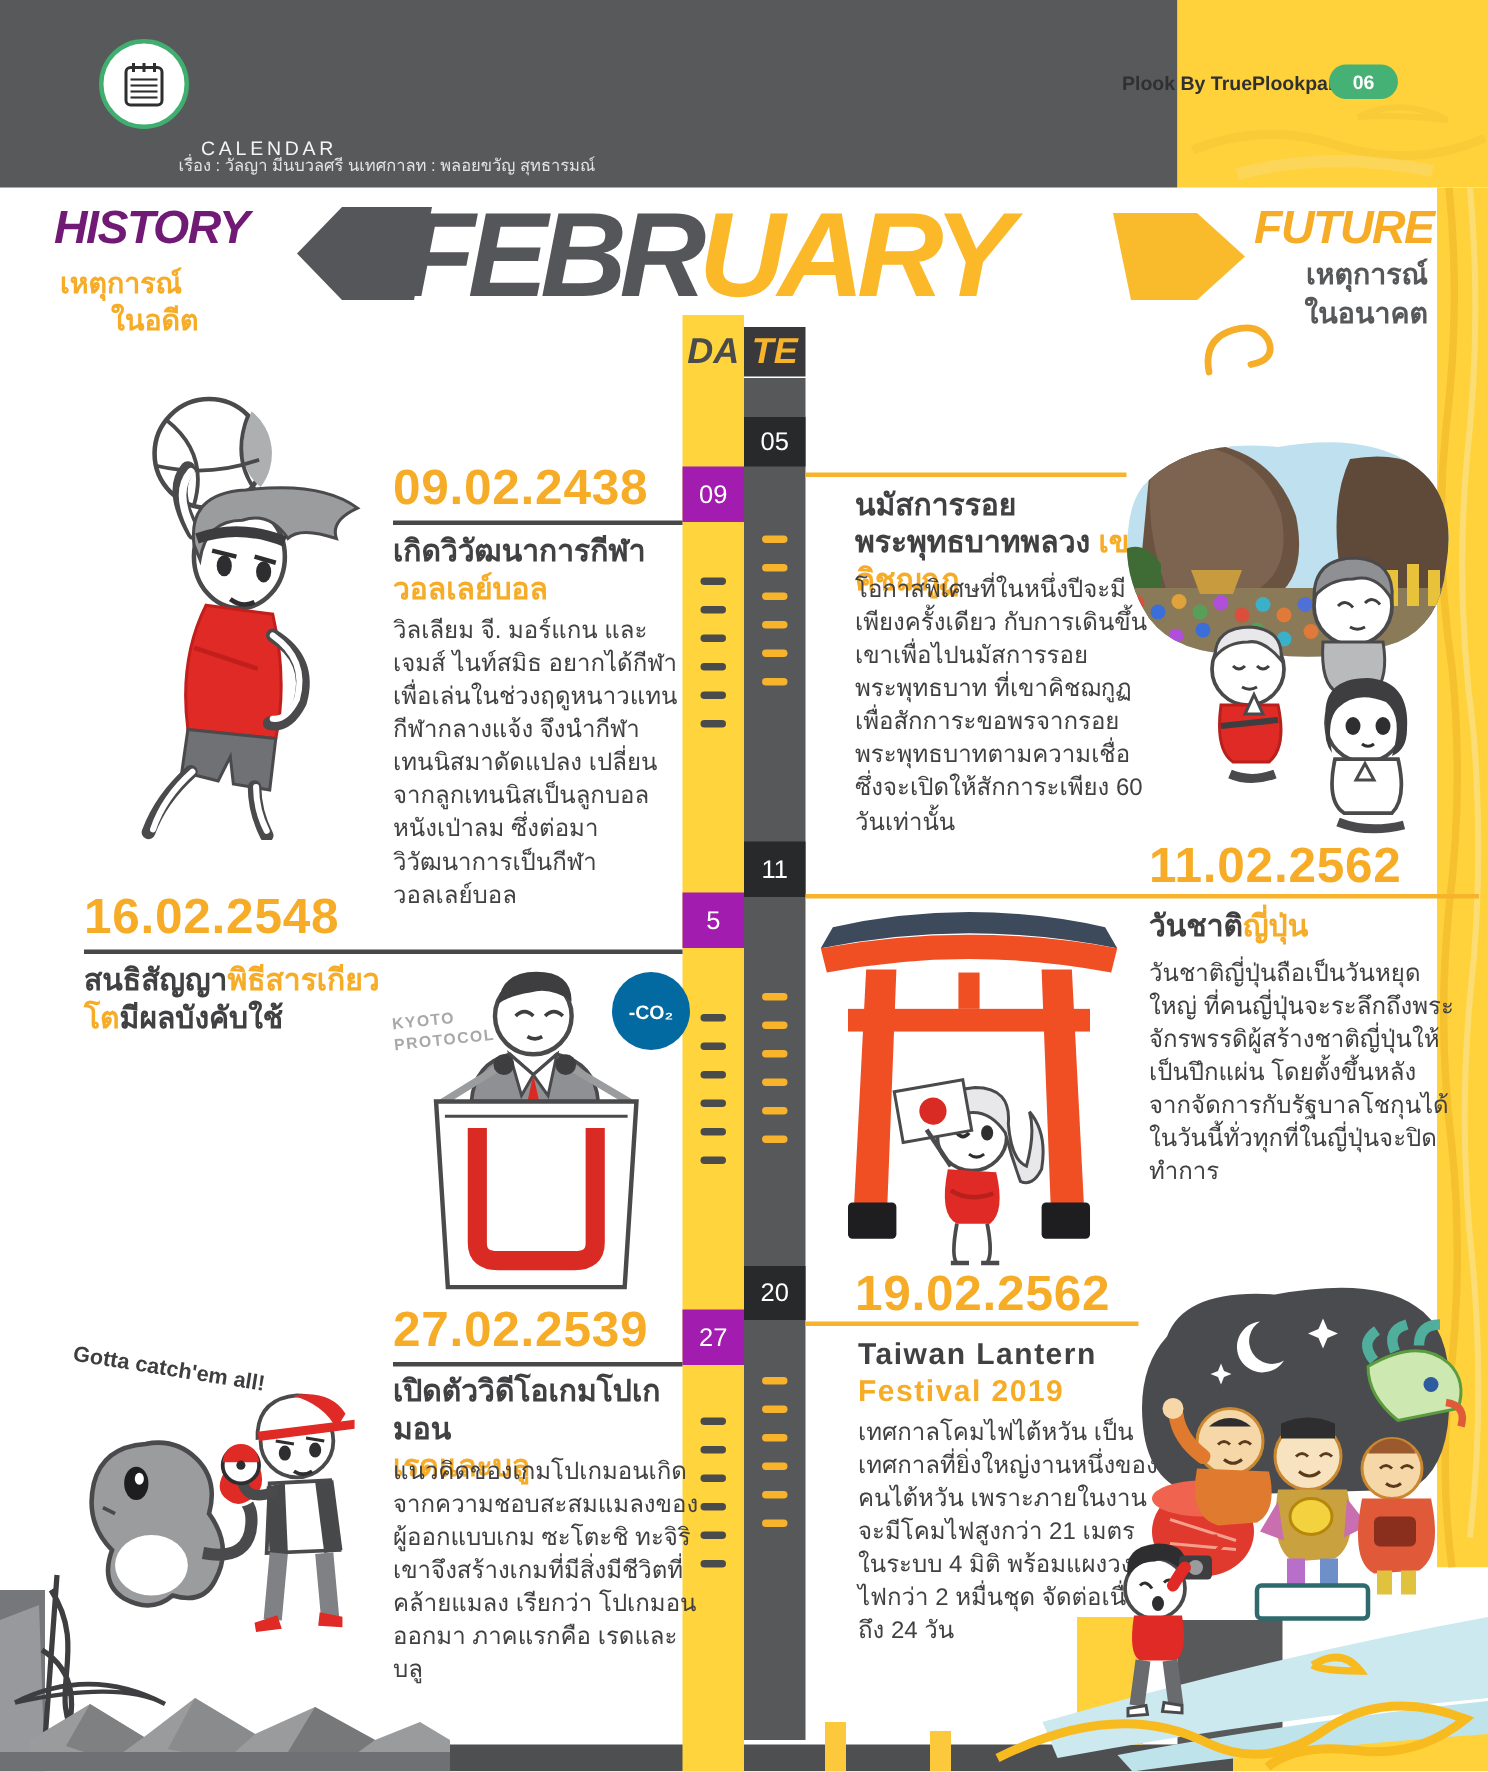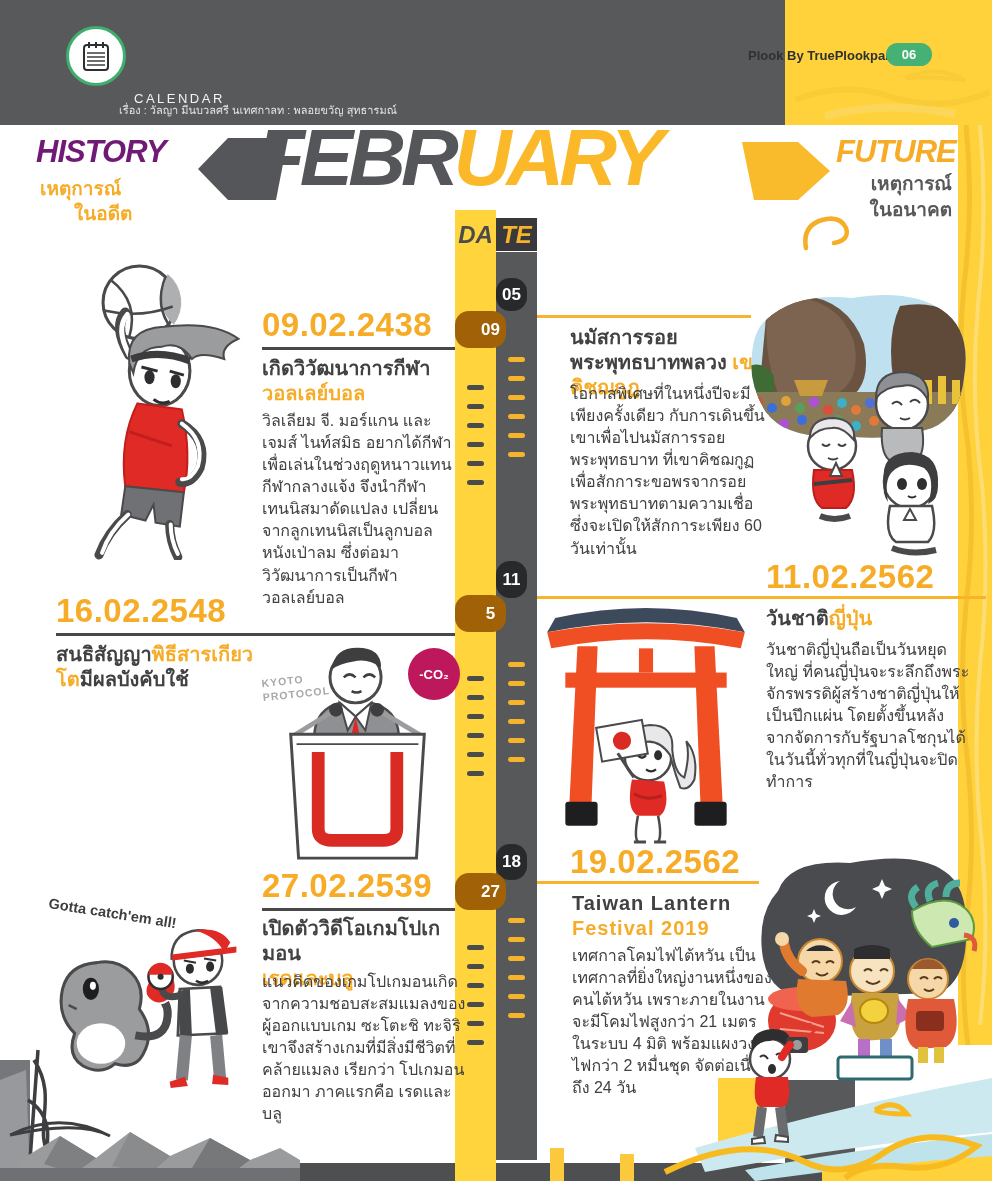--- a/index.html
+++ b/index.html
@@ -24,39 +24,39 @@
   .feb .d{color:#555659;}  .feb .a{color:#FBB92A;}
   .fut-label{left:836px;top:134px;font-size:31px;font-style:italic;font-weight:900;color:#F6AC27;letter-spacing:-1px;}
   .fut-subs{left:812px;top:171px;width:140px;text-align:right;font-size:19px;font-weight:700;color:#57585A;line-height:26px;}
   .date-da{left:455px;top:218px;width:41px;height:33px;display:flex;align-items:center;justify-content:center;
            font-size:24px;font-style:italic;font-weight:900;color:#4A4B4D;z-index:5;}
   .date-te{left:496px;top:218px;width:41px;height:33px;background:#39393B;display:flex;align-items:center;justify-content:center;
            font-size:24px;font-style:italic;font-weight:900;color:#F7B32B;z-index:5;}
   
   .bar-yellow{left:455px;top:210px;width:41px;height:971px;background:#FFD43D;z-index:3;}
   .bar-dark{left:496px;top:252px;width:41px;height:908px;background:#57585A;z-index:3;}
-  .marker{width:31px;display:flex;align-items:center;justify-content:center;color:#fff;
-          font-size:17px;font-weight:700;z-index:4;border-radius:14px;}
+  .marker{width:41px;display:flex;align-items:center;justify-content:center;color:#fff;
+          font-size:17px;font-weight:400;z-index:4;}
   .m-dark{left:496px;background:#28292B;}
-  .m-amber{left:455px;background:#a16207;padding-left:20px;}
+  .m-amber{left:455px;background:#a21caf;}
   .dashes{z-index:4;}
   .dashes i{display:block;width:17px;height:5px;border-radius:3px;margin-bottom:14px;}
   .dashes.dk i{background:#4A4B4D;}
   .dashes.yl i{background:#F7B32B;}
   
   .ev-date{font-size:33px;font-weight:800;color:#F6AC27;letter-spacing:0.5px;white-space:nowrap;z-index:5;}
   .rule-d{height:3px;background:#48484A;z-index:5;}
   .rule-a{height:3px;background:#F7B32B;z-index:5;}
   .ev-title{font-size:20px;font-weight:700;line-height:25px;color:#414042;z-index:5;}
   .ev-title .acc{color:#F6AC27;}
   .ev-body{font-size:16px;line-height:1.38;color:#414042;z-index:5;}
   .illus{z-index:5;}
   .kyoto{left:262px;top:672px;width:80px;font-size:10.5px;font-weight:700;letter-spacing:1px;color:#A7A8AA;
          line-height:1.35;transform:rotate(-6deg);z-index:6;}
-  .co2{left:408px;top:648px;width:52px;height:52px;border-radius:50%;background:#be185d;color:#fff;
+  .co2{left:408px;top:648px;width:52px;height:52px;border-radius:50%;background:#0369a1;color:#fff;
        font-size:13px;font-weight:700;display:flex;align-items:center;justify-content:center;z-index:6;}
   .speech{left:48px;top:906px;width:140px;font-size:14.5px;font-weight:700;color:#3E3E40;transform:rotate(9deg);z-index:6;}
   
   .right-band{left:958px;top:125px;width:34px;height:920px;z-index:1;}
   .rocks{left:0;top:1040px;z-index:2;}
   .footer-dark{left:0;top:1163px;width:822px;height:18px;background:#4E4F51;z-index:1;}
   .footer-yellow{left:822px;top:1155px;width:170px;height:26px;background:#FFD23C;z-index:1;}
   .strip-yellow{left:718px;top:1078px;width:44px;height:85px;background:#FFD23C;z-index:1;}
   .block-dark{left:785px;top:1080px;width:70px;height:83px;background:#58595B;z-index:1;}
   .brush{left:545px;top:1050px;z-index:2;}
@@ -93,21 +93,21 @@
   <span class="abs credit">เรื่อง : วัลญา มีนบวลศรี   นเทศกาลท : พลอยขวัญ สุทธารมณ์</span>
   <span class="abs publisher">Plook By TruePlookpanya</span>
   <span class="abs page-badge">06</span>
 
   <span class="abs hist-label">HISTORY</span>
   <span class="abs hist-sub1">เหตุการณ์</span>
   <span class="abs hist-sub2">ในอดีต</span>
   <svg class="abs" style="left:196px;top:136px" width="92" height="66" viewBox="0 0 92 66">
     <polygon points="92,2 32,2 2,33 32,64 80,64 92,2" fill="#55565A"></polygon>
   </svg>
-  <h1 class="abs feb" style="margin:4px">
+  <h1 class="abs feb" style="margin:16px">
     <span class="d">FEBR</span><span class="a">UARY</span>
   </h1>
   <svg class="abs" style="left:742px;top:142px" width="88" height="58" viewBox="0 0 88 58">
     <polygon points="0,0 56,0 88,29 56,58 12,58 0,0" fill="#F9BB2C"></polygon>
   </svg>
   <span class="abs fut-label">FUTURE</span>
   <div class="abs fut-subs">
     <div>เหตุการณ์</div>
     <div>ในอนาคต</div>
   </div>
@@ -117,21 +117,21 @@
 
   <div class="abs bar-yellow"></div>
   <div class="abs bar-dark"></div>
   <span class="abs date-da">DA</span>
   <span class="abs date-te">TE</span>
 
   <div class="abs marker m-dark" style="top:278px;height:33px">05</div>
   <div class="abs marker m-amber" style="top:311px;height:37px">09</div>
   <div class="abs marker m-dark" style="top:561px;height:37px">11</div>
   <div class="abs marker m-amber" style="top:595px;height:37px">5</div>
-  <div class="abs marker m-dark" style="top:844px;height:36px">18</div>
+  <div class="abs marker m-dark" style="top:844px;height:36px">20</div>
   <div class="abs marker m-amber" style="top:873px;height:37px">27</div>
 
   <div class="abs dashes dk" style="left:467px;top:385px">
       <i></i>
       <i></i>
       <i></i>
       <i></i>
       <i></i>
       <i></i>
     </div>

